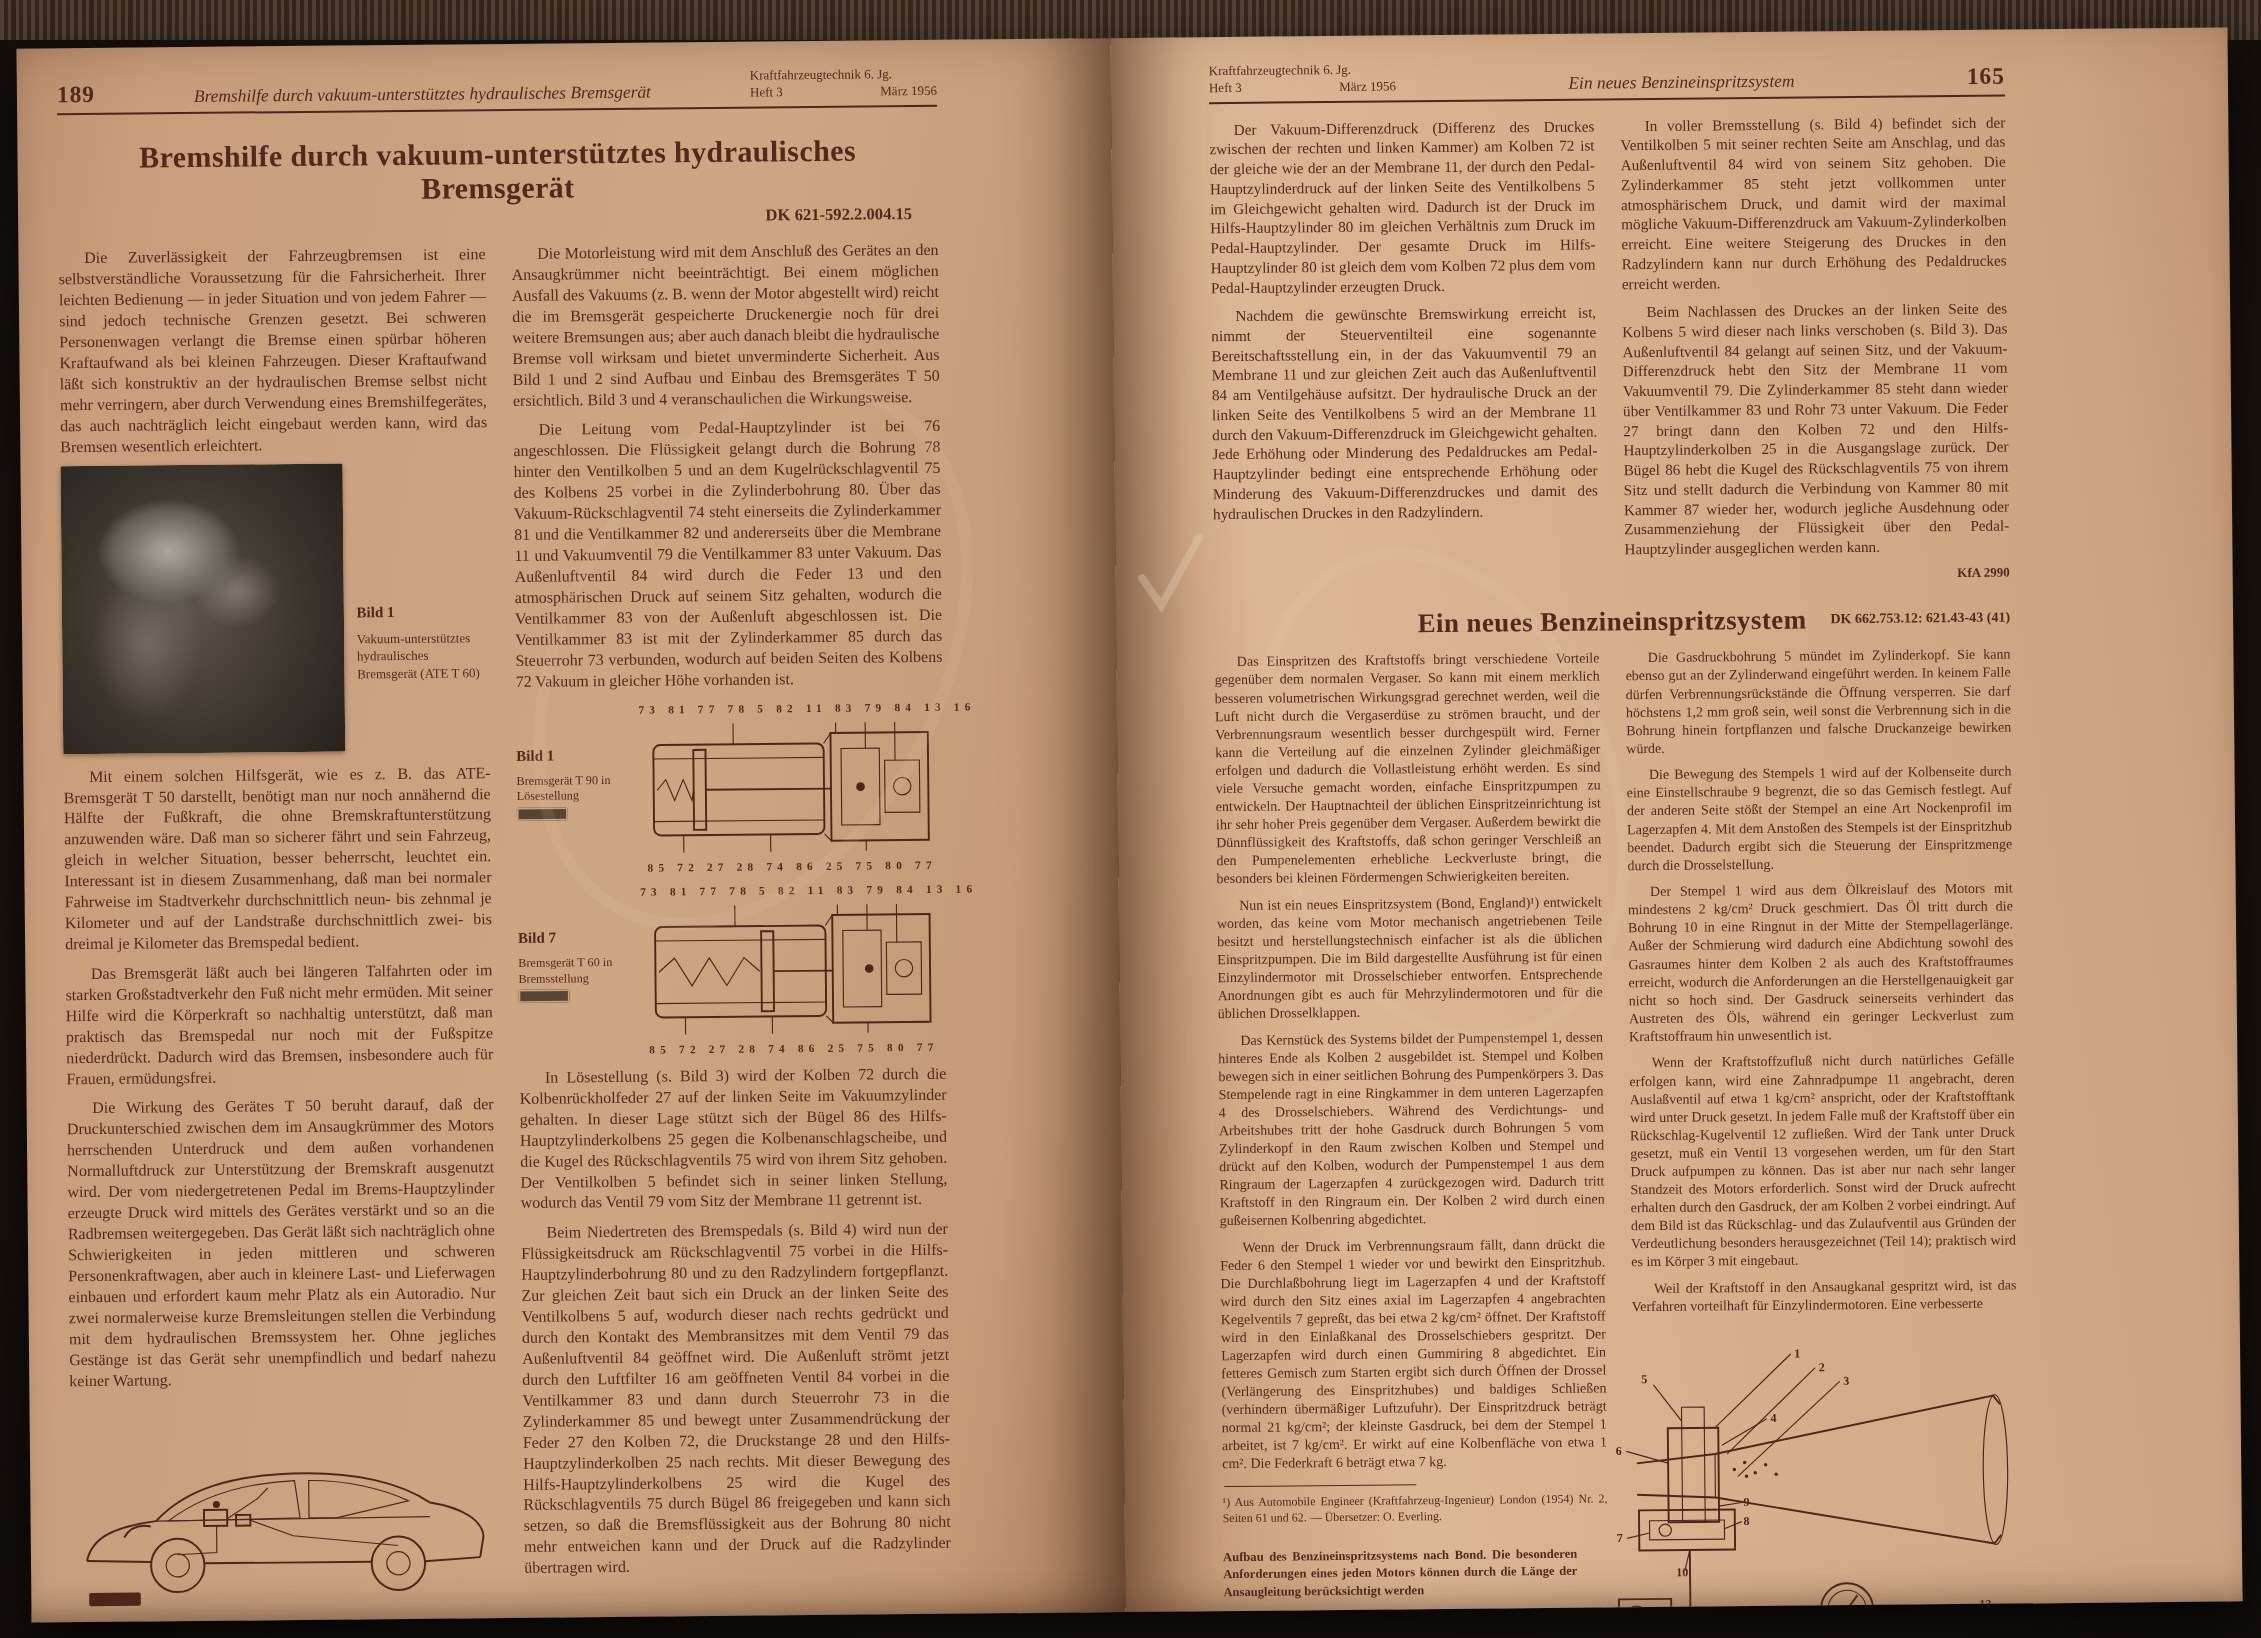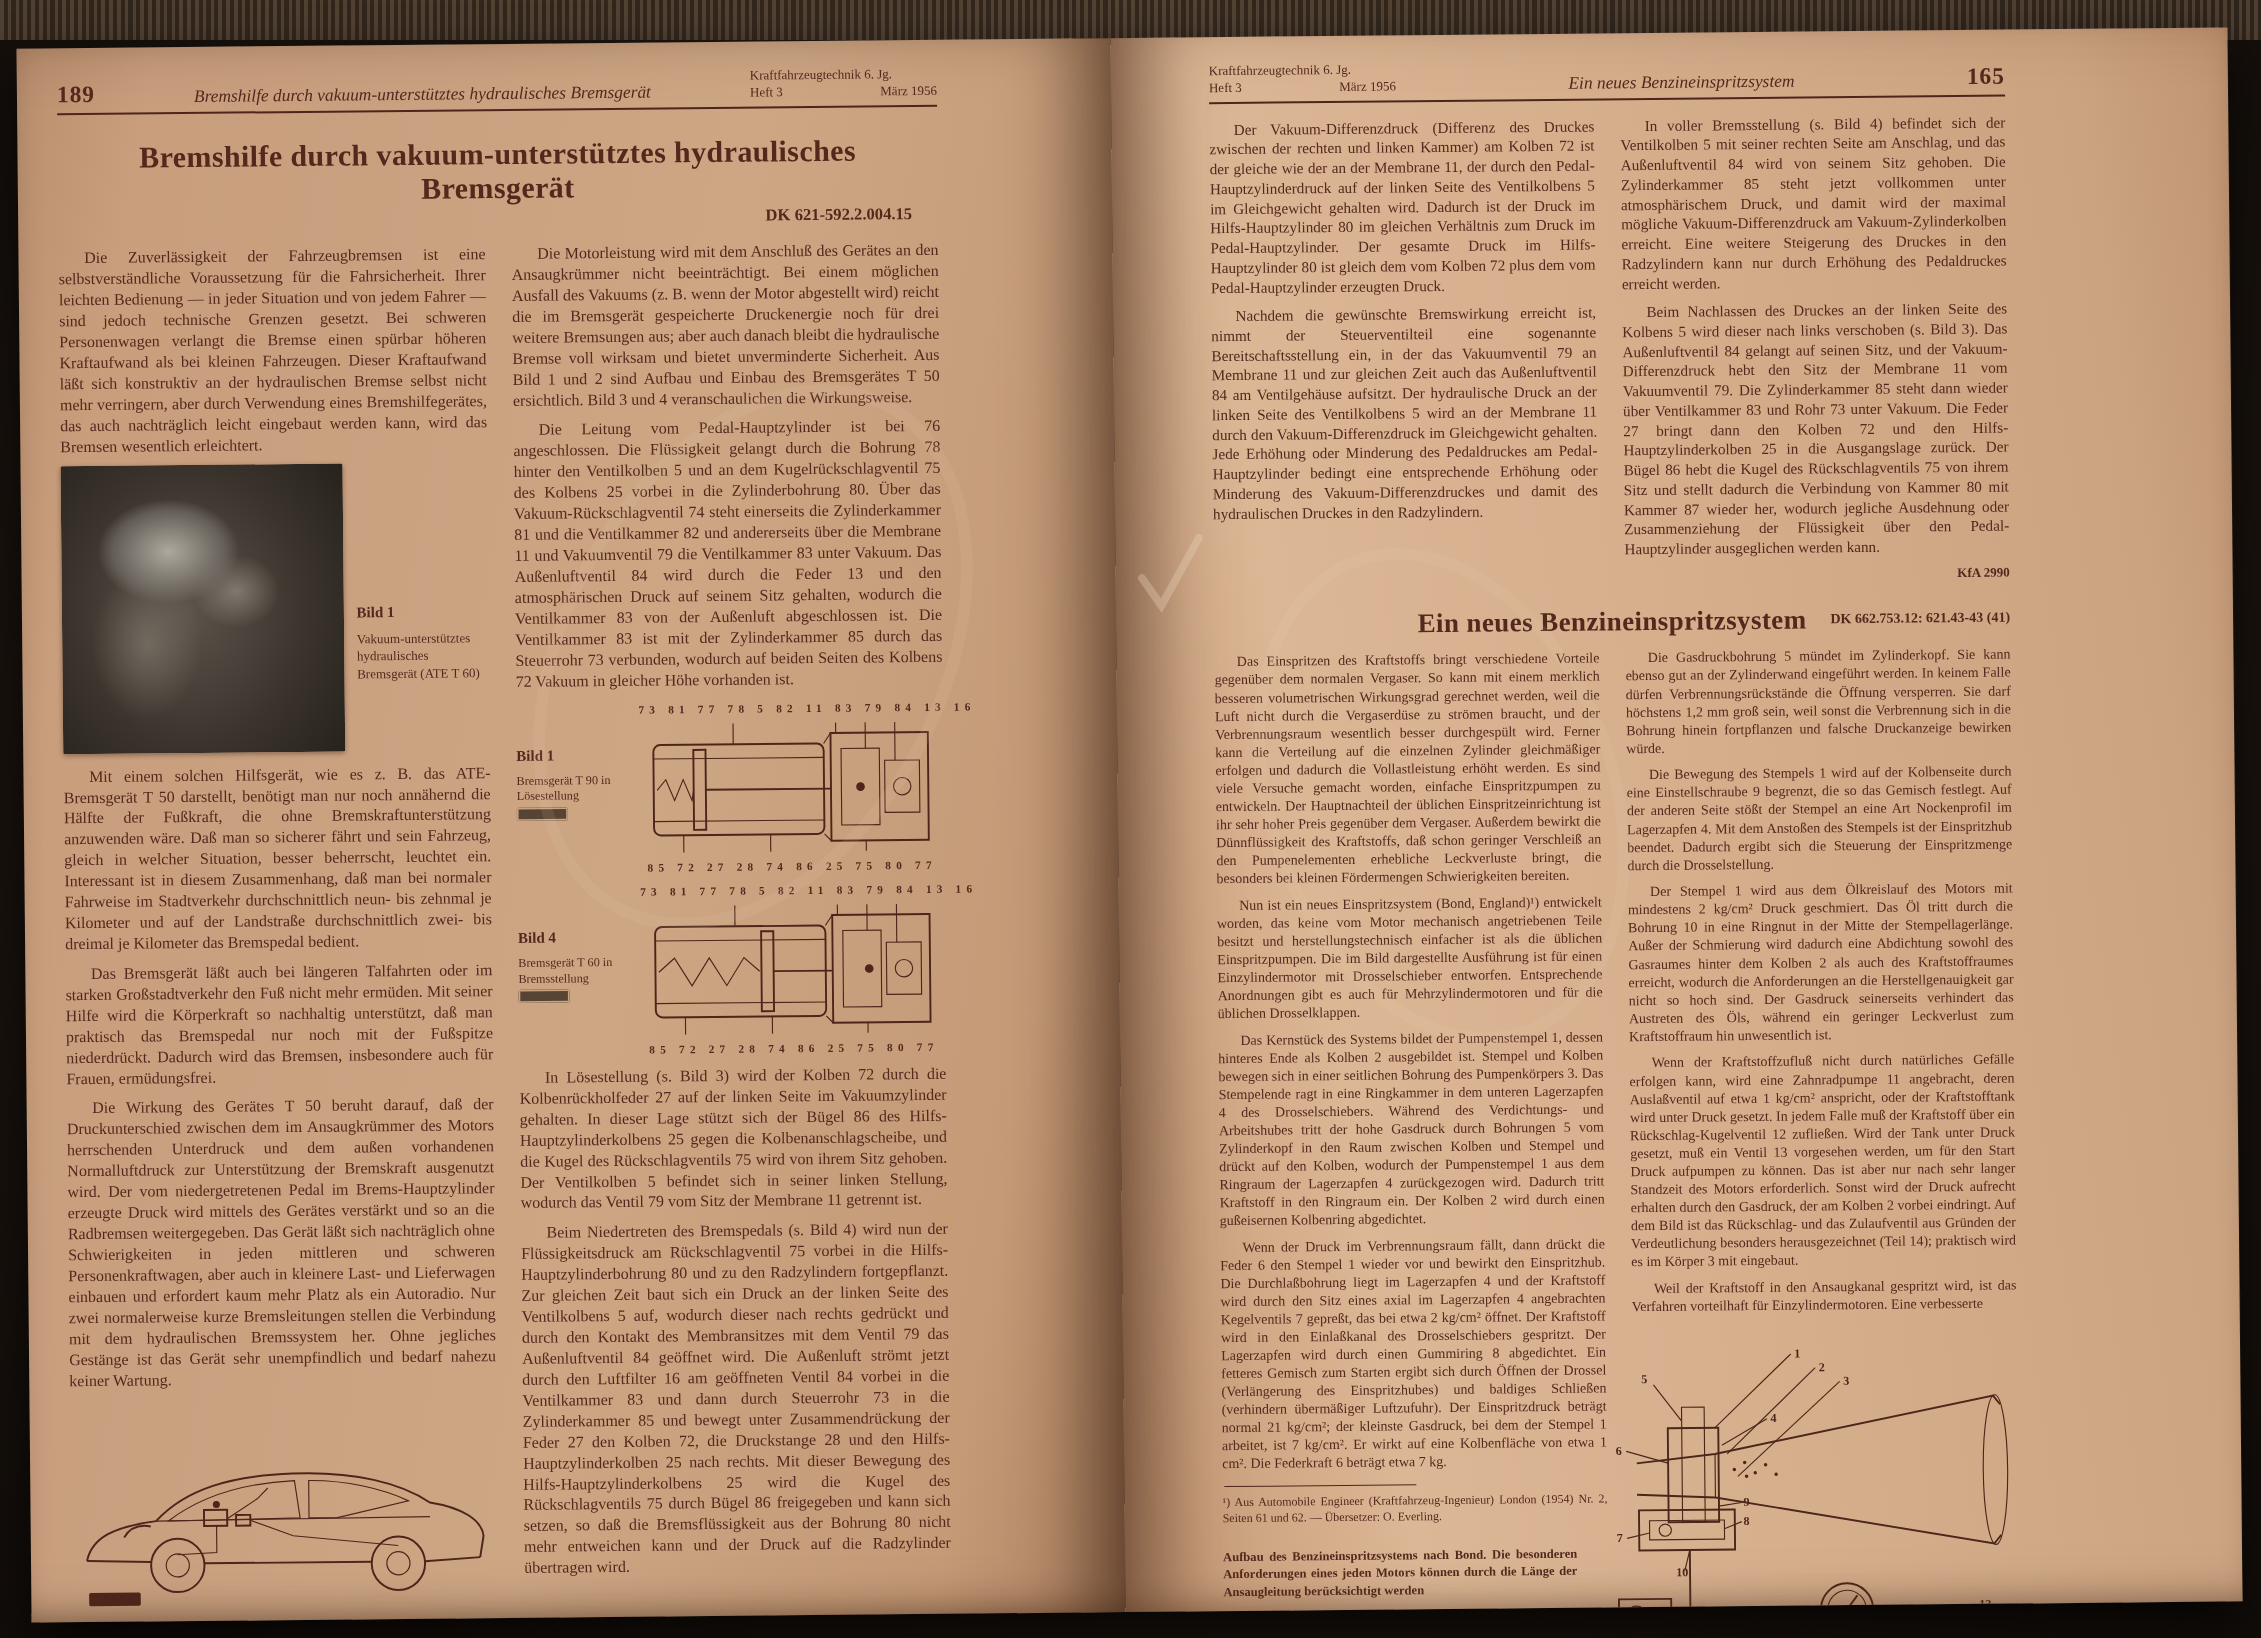--- a/index.html
+++ b/index.html
@@ -180,21 +180,21 @@
               <line class="lnthin" x1="140" y1="158" x2="140" y2="138"></line>
               <line class="lnthin" x1="250" y1="158" x2="250" y2="146"></line>
               <path class="lnthin" d="M202,34 L210,22 M202,138 L210,146"></path>
             </svg>
             <div class="numrow">85 72 27 28 74 86 25 75 80 77</div>
           </div>
         </div>
 
         <div class="figside">
           <div class="sidecap">
-            <div class="figlabel">Bild 4</div>
+            <div class="figlabel">Bild 7</div>
             <div>Bremsgerät T 60 in Bremsstellung</div>
             <div class="stamp"></div>
           </div>
           <div class="diag">
             <div class="numrow">73 81 77 78 5 82 11 83 79 84 13 16</div>
             <svg viewBox="0 0 330 168">
               <rect class="ln" x="6" y="34" width="196" height="104" rx="8"></rect>
               <line class="lnthin" x1="6" y1="50" x2="202" y2="50"></line>
               <line class="lnthin" x1="6" y1="122" x2="202" y2="122"></line>
               <rect class="ln" x="128" y="40" width="14" height="92"></rect>

